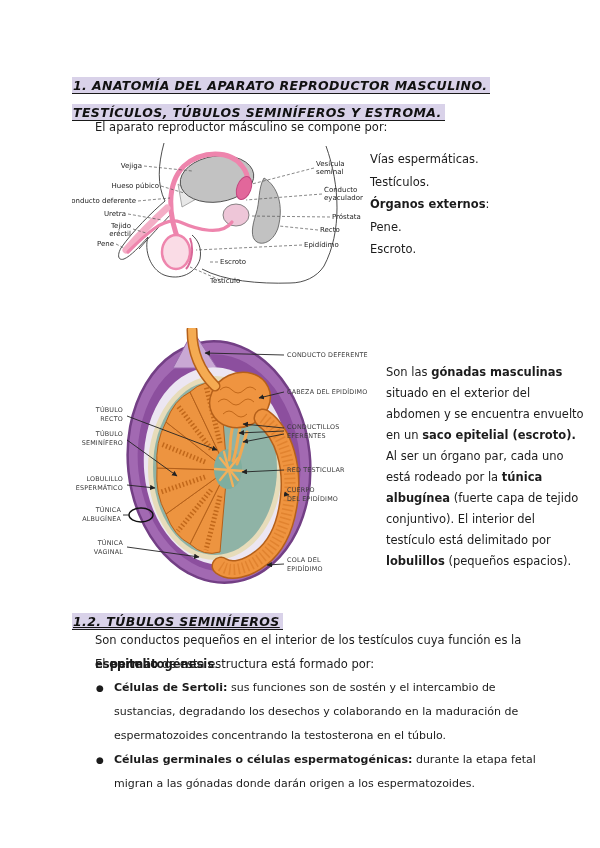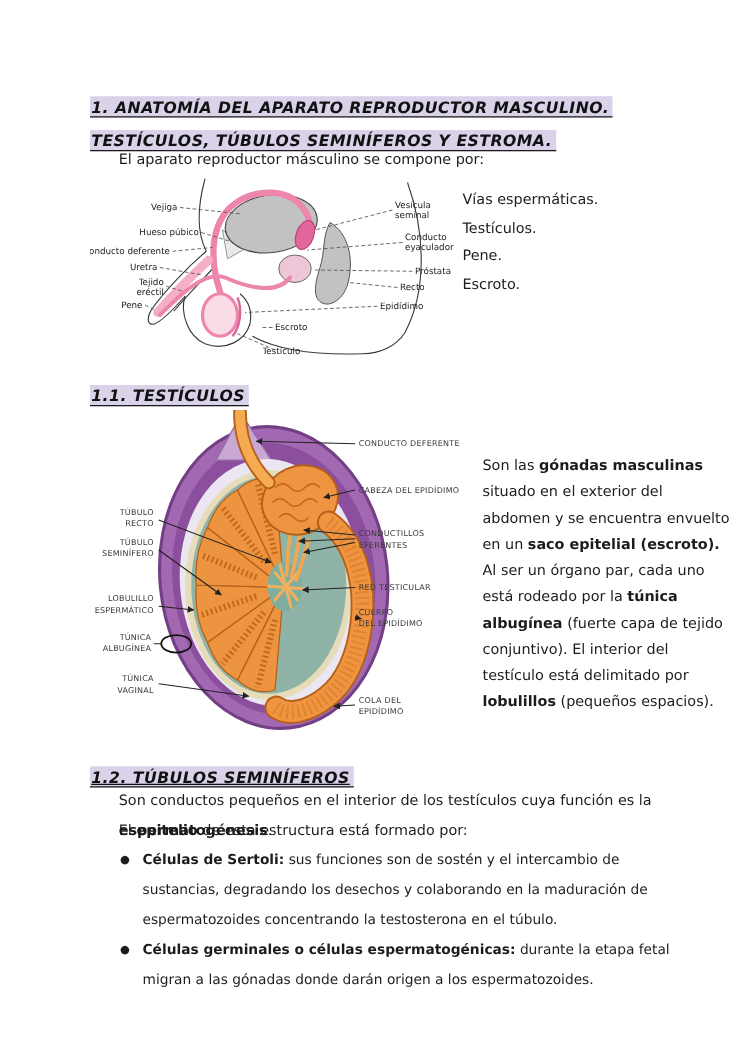--- a/index.html
+++ b/index.html
@@ -103,27 +103,25 @@
       <text class="flbl" x="248" y="92">Recto</text>
       <text class="flbl" x="232" y="107">Epidídimo</text>
       <text class="flbl" x="148" y="124">Escroto</text>
       <text class="flbl" x="138" y="143">Testículo</text>
     </svg>
   </div>
 
   <div class="abs organs" style="left:370px; top:148px; width:190px;">
     <div>Vías espermáticas.</div>
     <div>Testículos.</div>
+    <div><b>Órganos externos</b><span>:</span></div>
     <div>Pene.</div>
     <div>Escroto.</div>
   </div>
 
-  <div class="abs heading" style="left:72px; top:303px; text-transform:uppercase;">
-    <span class="hl">1.1. Testículos</span>
-  </div>
 
   <div class="abs" style="left:75px; top:328px; width:298px; height:264px;">
     <svg width="298" height="264" viewBox="0 0 298 264">
       <defs>
         <marker id="arr" markerWidth="7" markerHeight="7" refX="5.5" refY="3" orient="auto">
           <path d="M0,0 L6,3 L0,6 Z" fill="#222"></path>
         </marker>
       </defs>
 
       <ellipse cx="144" cy="134" rx="91" ry="121" transform="rotate(-6 144 134)" fill="#a269b2" stroke="#733f85" stroke-width="2.5"></ellipse>

